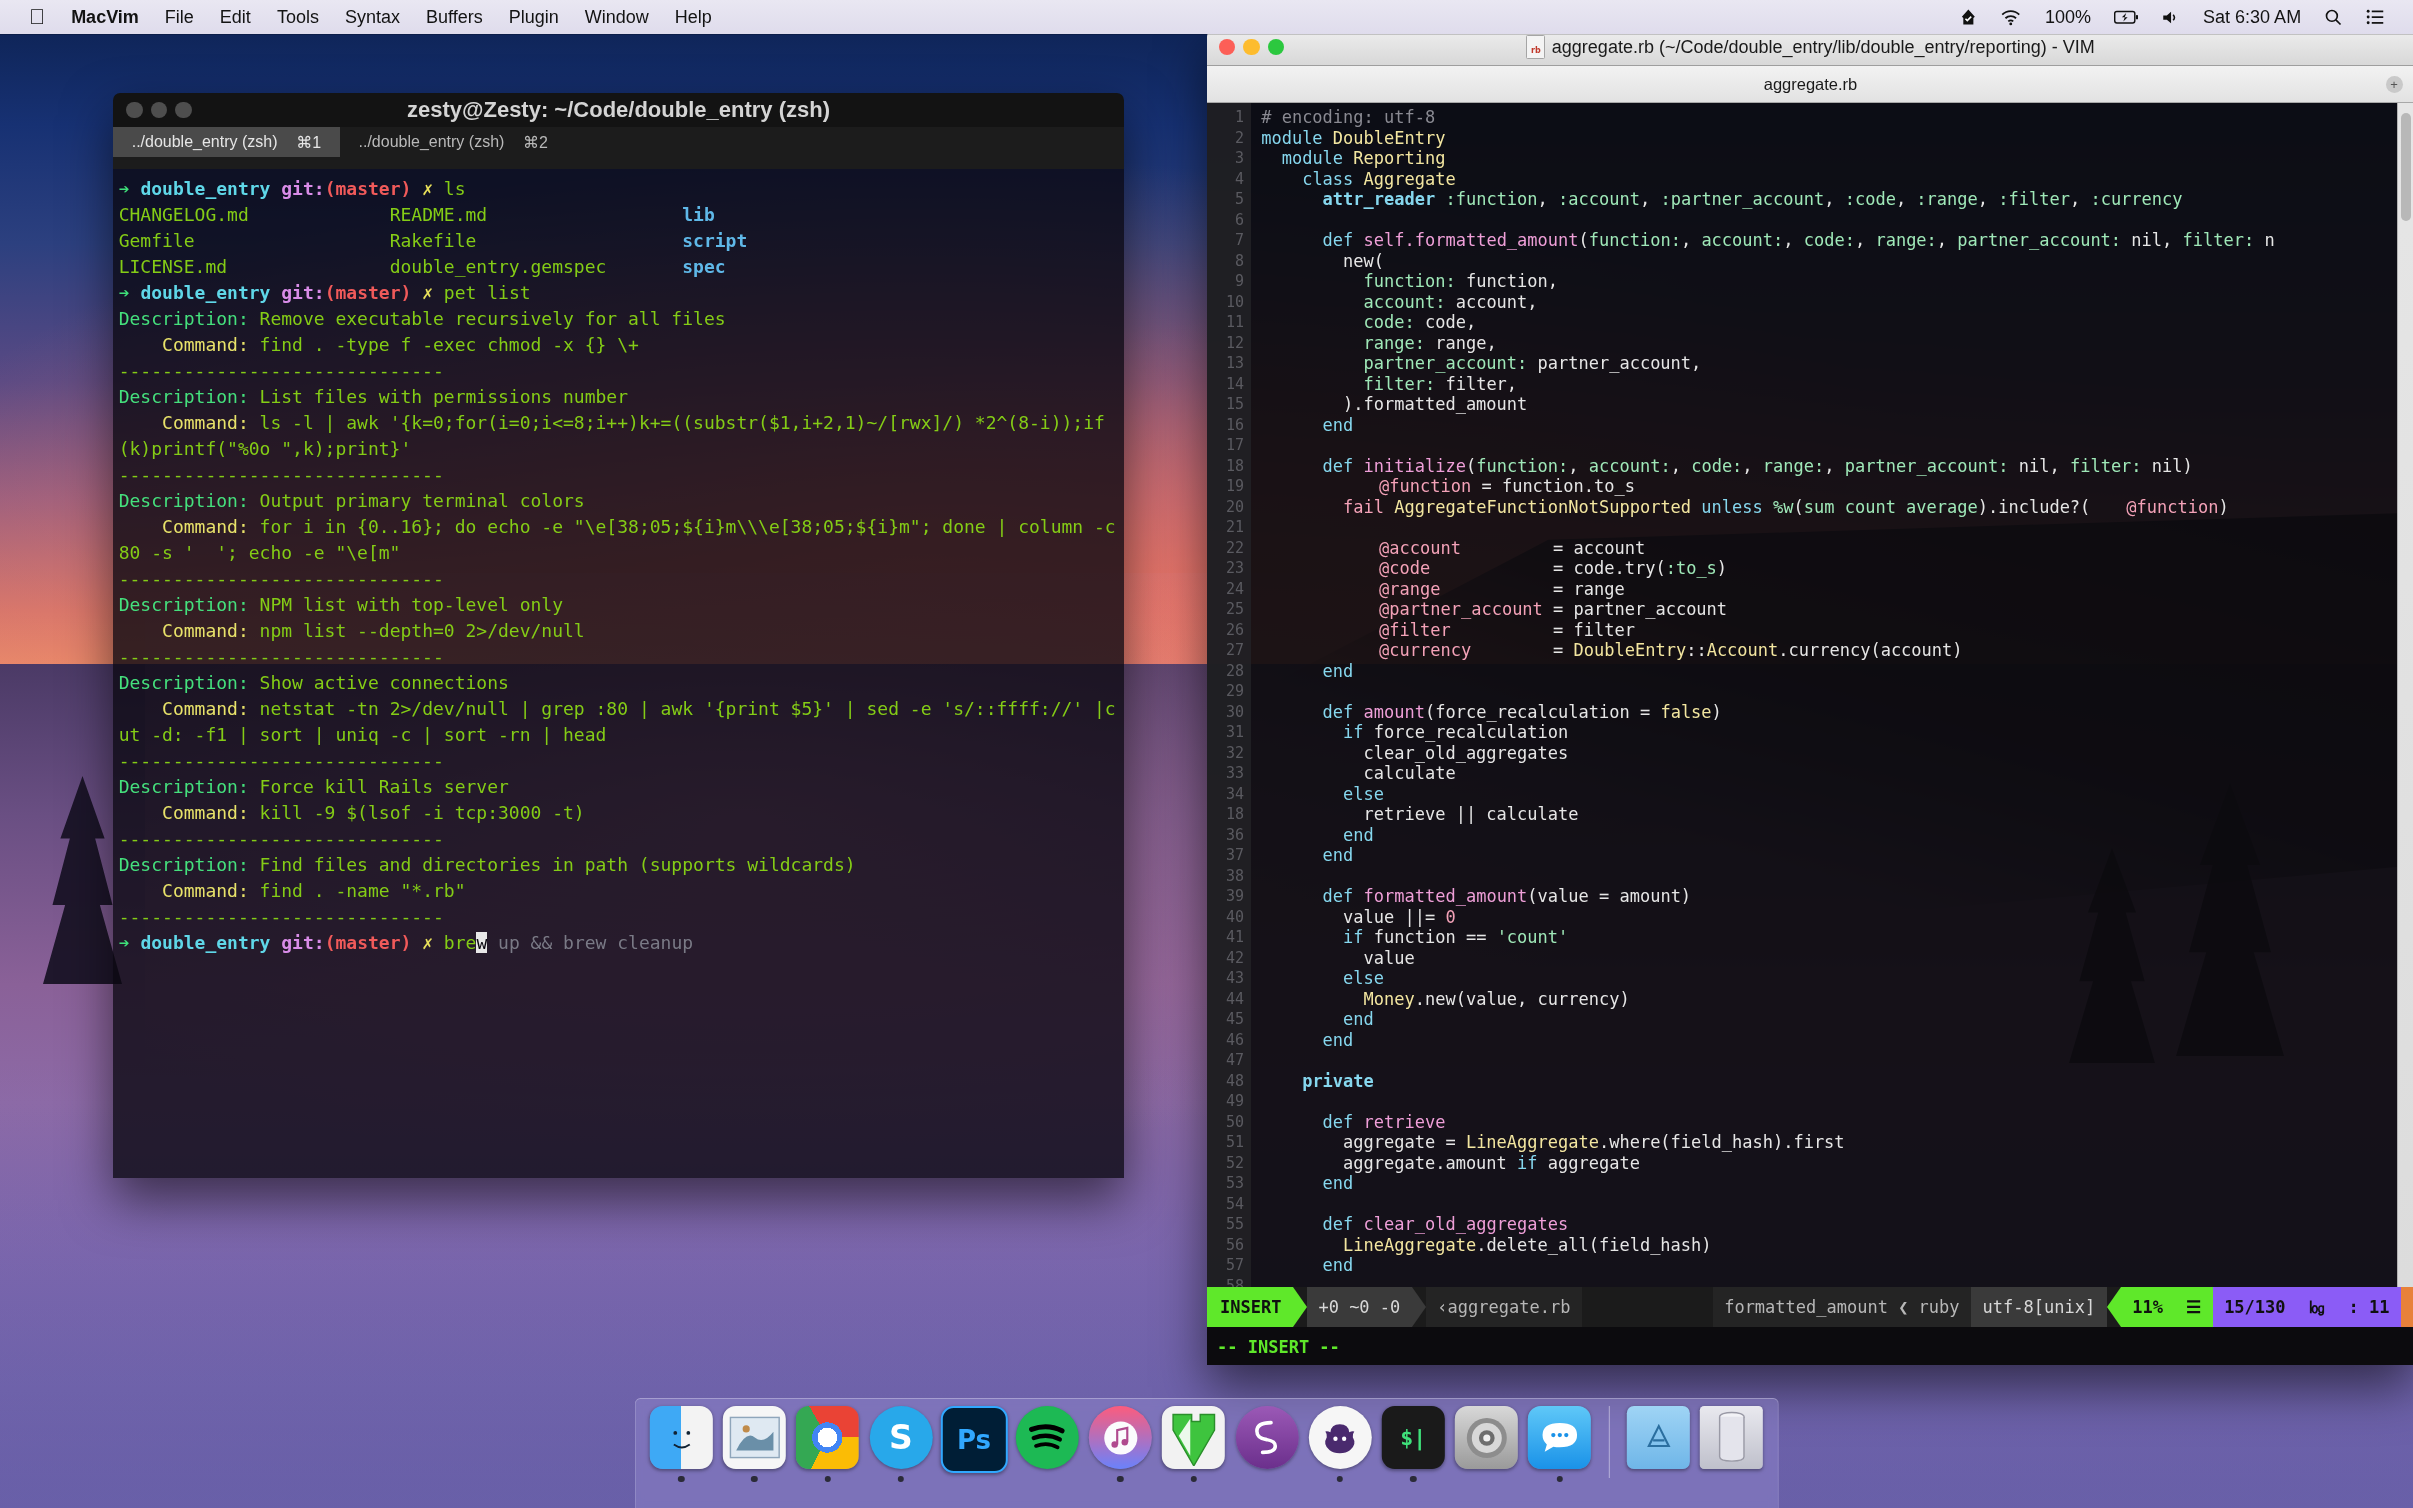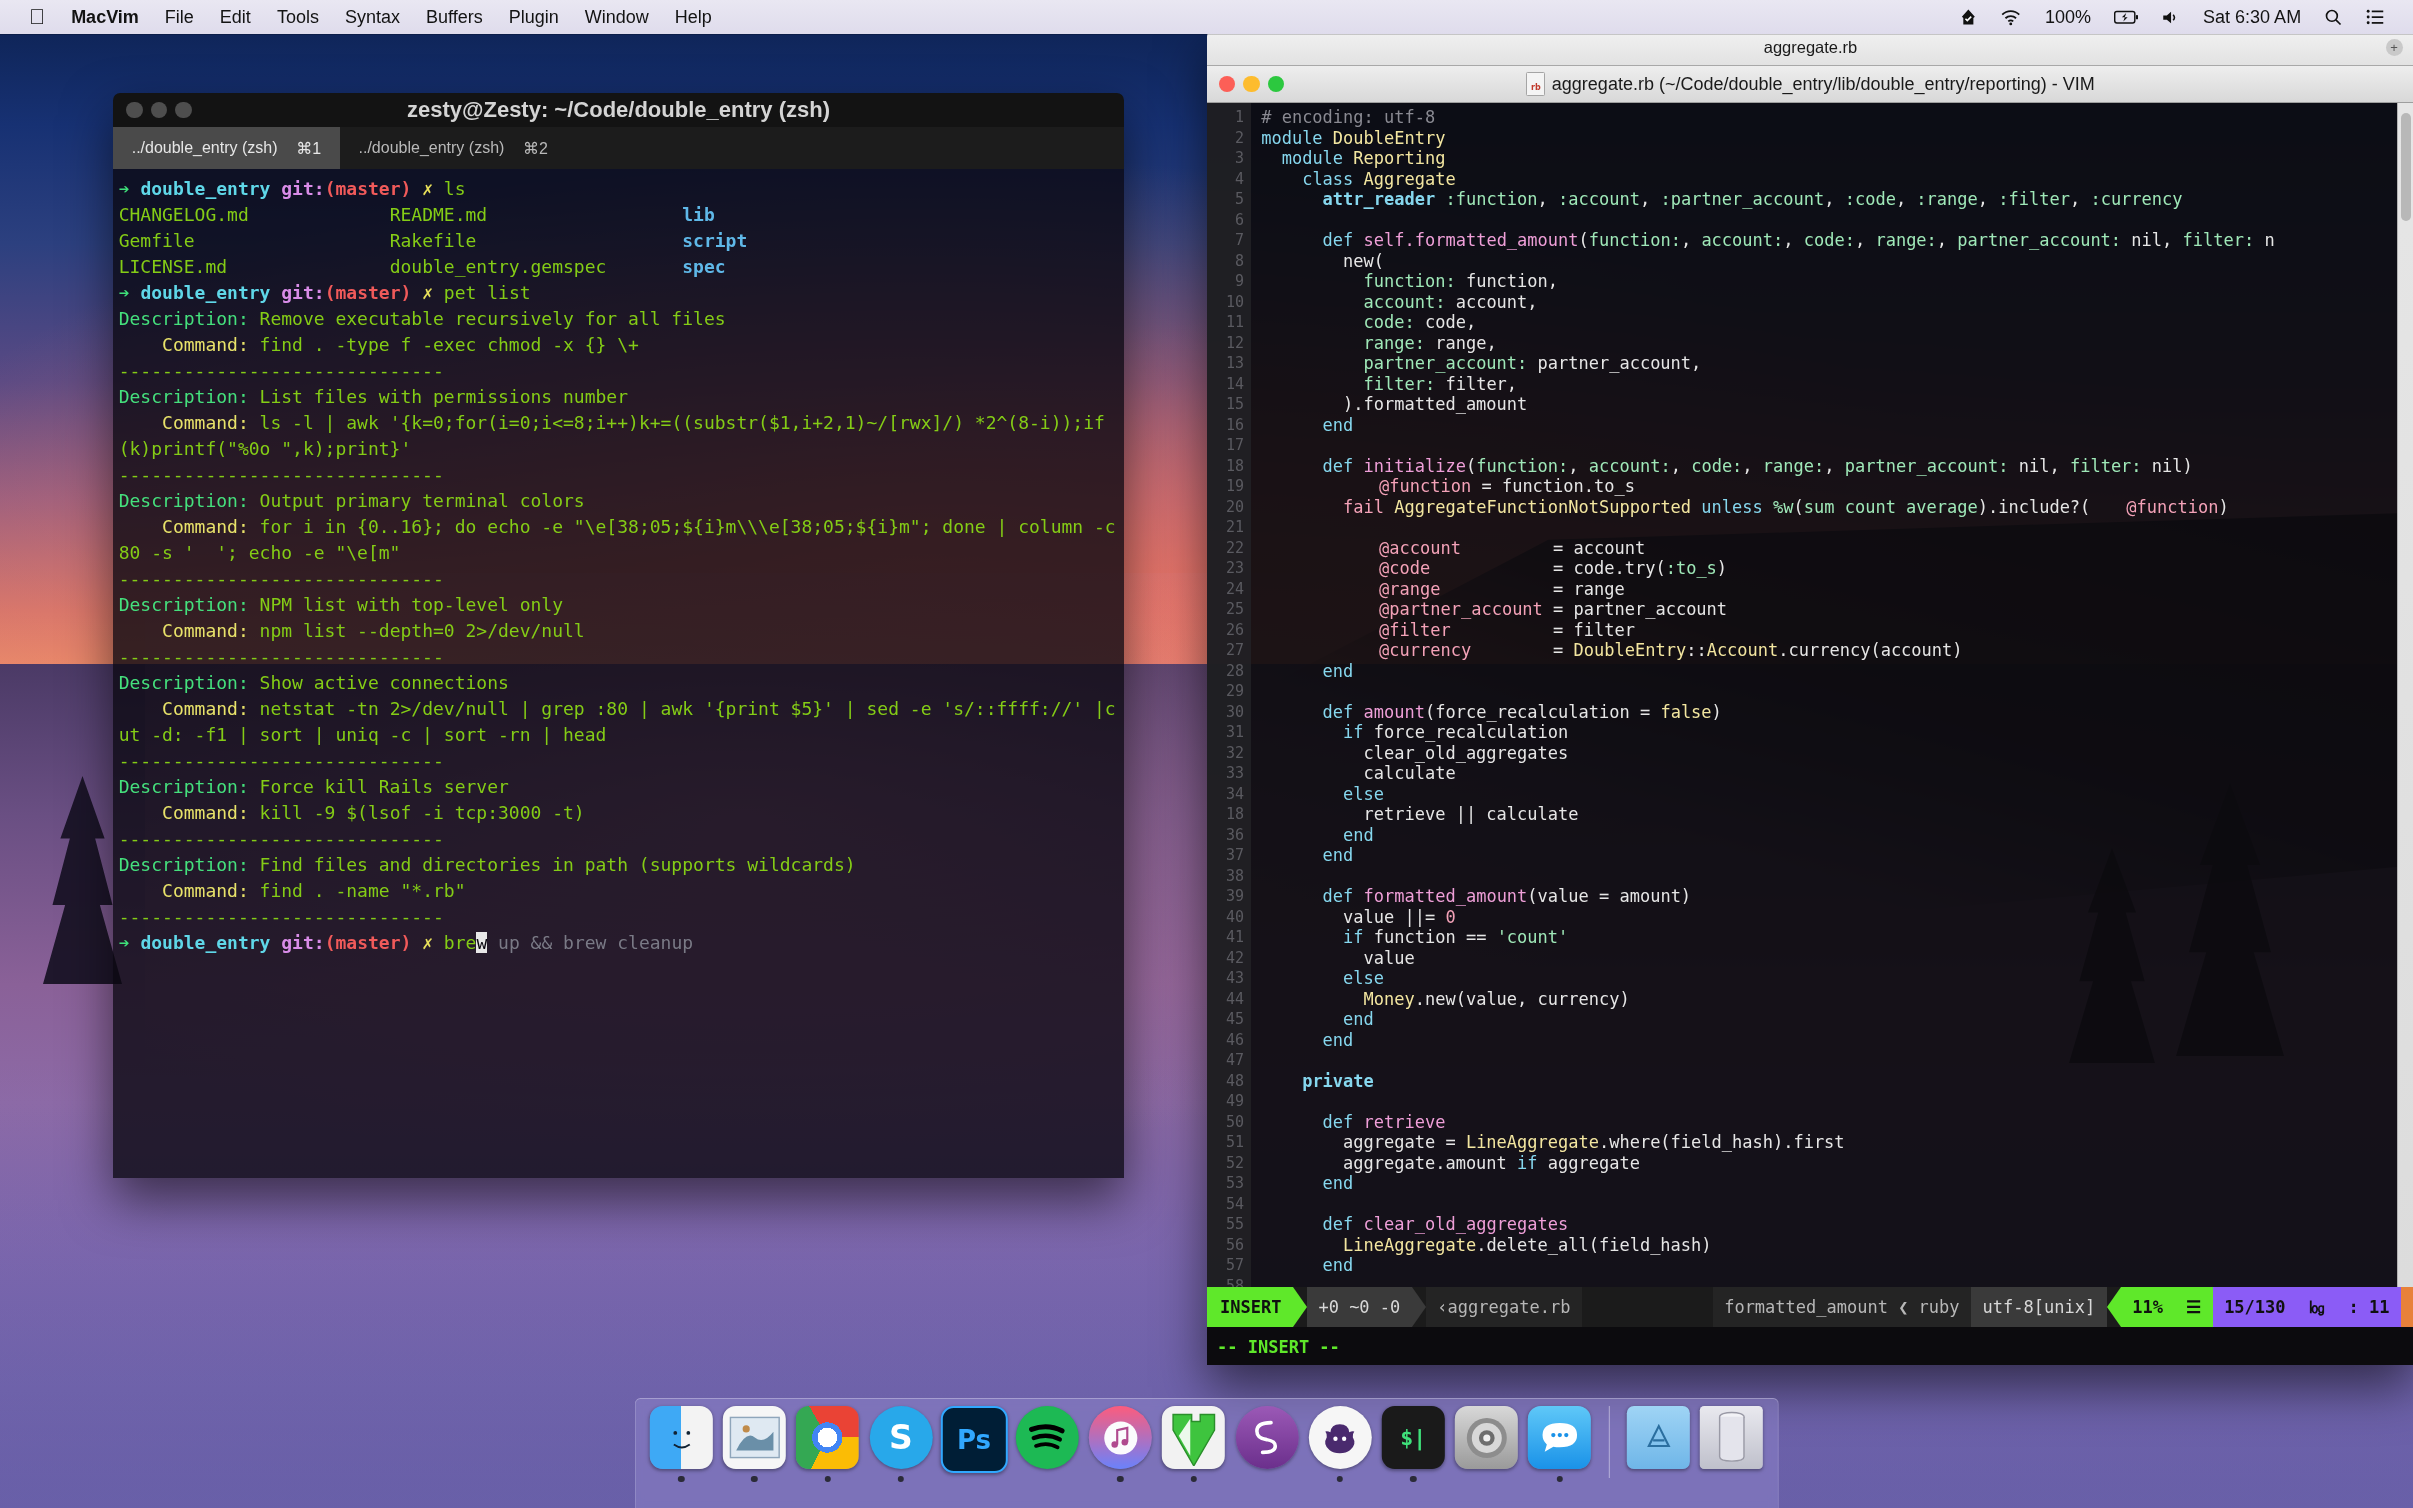--- a/index.html
+++ b/index.html
@@ -66,21 +66,21 @@
     display:flex; align-items:center; justify-content:center;
   }
   #term-titlebar .tl {
     position:absolute; left:13px; top:0; height:34px; display:flex; align-items:center; gap:8px;
   }
   .tl-dot { width:16.5px; height:16.5px; border-radius:50%; background:#4e4e4e; }
   #term-title { color:#d4d4d4; font-size:22px;font-weight:bold; }
   #term-tabs { height:42px; background:#1c1c1c; display:flex; }
   .term-tab {
     display:flex; align-items:center; gap:18.7px; padding:0 18.7px;
-    color:#b9b9b9; font-size:16px; height:42px;
+    color:#b9b9b9; font-size:16px; height:30px;
   }
   .term-tab.active { background:#4a4a4a; color:#e6e6e6; }
   #term-body {
     position:relative; height:calc(100% - 76px);
     background:rgba(10,8,16,.80);
     font-family:"DejaVu Sans Mono", monospace;
     font-size:18px; line-height:26px;
     color:#e8e8e8; padding:7.2px 0 0 5.7px;
     white-space:pre-wrap; word-break:break-all;
   }
@@ -329,36 +329,36 @@
     </div>
     <div class="term-tab">
       <span>../double_entry (zsh)</span>
       <span>⌘2</span>
     </div>
   </div>
   <div id="term-body"><div><span class="t-green">➔</span> <span class="t-cyan">double_entry</span> <span class="t-magenta">git:</span><span class="t-red">(master)</span> <span class="t-yellow">✗</span> <span class="t-white">ls</span></div><div><span class="t-white">CHANGELOG.md             </span><span class="t-white">README.md                  </span><span class="t-blue">lib</span></div><div><span class="t-white">Gemfile                  </span><span class="t-white">Rakefile                   </span><span class="t-blue">script</span></div><div><span class="t-white">LICENSE.md               </span><span class="t-white">double_entry.gemspec       </span><span class="t-blue">spec</span></div><div><span class="t-green">➔</span> <span class="t-cyan">double_entry</span> <span class="t-magenta">git:</span><span class="t-red">(master)</span> <span class="t-yellow">✗</span> <span class="t-white">pet list</span></div><div><span class="t-desc">Description:</span><span class="t-white"> Remove executable recursively for all files</span></div><div><span class="t-cmd">    Command:</span><span class="t-white"> find . -type f -exec chmod -x {} \+</span></div><div><span class="t-white">------------------------------</span></div><div><span class="t-desc">Description:</span><span class="t-white"> List files with permissions number</span></div><div><span class="t-cmd">    Command:</span><span class="t-white"> ls -l | awk '{k=0;for(i=0;i&lt;=8;i++)k+=((substr($1,i+2,1)~/[rwx]/) *2^(8-i));if(k)printf("%0o ",k);print}'</span></div><div><span class="t-white">------------------------------</span></div><div><span class="t-desc">Description:</span><span class="t-white"> Output primary terminal colors</span></div><div><span class="t-cmd">    Command:</span><span class="t-white"> for i in {0..16}; do echo -e "\e[38;05;${i}m\\\e[38;05;${i}m"; done | column -c 80 -s '  '; echo -e "\e[m"</span></div><div><span class="t-white">------------------------------</span></div><div><span class="t-desc">Description:</span><span class="t-white"> NPM list with top-level only</span></div><div><span class="t-cmd">    Command:</span><span class="t-white"> npm list --depth=0 2&gt;/dev/null</span></div><div><span class="t-white">------------------------------</span></div><div><span class="t-desc">Description:</span><span class="t-white"> Show active connections</span></div><div><span class="t-cmd">    Command:</span><span class="t-white"> netstat -tn 2&gt;/dev/null | grep :80 | awk '{print $5}' | sed -e 's/::ffff://' |cut -d: -f1 | sort | uniq -c | sort -rn | head</span></div><div><span class="t-white">------------------------------</span></div><div><span class="t-desc">Description:</span><span class="t-white"> Force kill Rails server</span></div><div><span class="t-cmd">    Command:</span><span class="t-white"> kill -9 $(lsof -i tcp:3000 -t)</span></div><div><span class="t-white">------------------------------</span></div><div><span class="t-desc">Description:</span><span class="t-white"> Find files and directories in path (supports wildcards)</span></div><div><span class="t-cmd">    Command:</span><span class="t-white"> find . -name "*.rb"</span></div><div><span class="t-white">------------------------------</span></div><div><span class="t-green">➔</span> <span class="t-cyan">double_entry</span> <span class="t-magenta">git:</span><span class="t-red">(master)</span> <span class="t-yellow">✗</span> <span class="t-white">bre</span><span class="t-cursor">w</span><span class="t-dim"> up &amp;&amp; brew cleanup</span></div></div>
 </div>
 
 <div id="vim">
-  <div id="vim-tabline">
-    <span>aggregate.rb</span>
-    <span class="tab-plus">+</span>
-  </div>
   <div id="vim-titlebar">
     <div class="tl">
       <div class="tl-r"></div>
       <div class="tl-y"></div>
       <div class="tl-g"></div>
     </div>
     <div id="vim-title-wrap">
       <span class="rb-icon">
           <span>rb</span>
         </span>
       <span>aggregate.rb (~/Code/double_entry/lib/double_entry/reporting) - VIM</span>
     </div>
+  </div>
+  <div id="vim-tabline">
+    <span>aggregate.rb</span>
+    <span class="tab-plus">+</span>
   </div>
   <div id="vim-body">
     <div id="vim-code">
       <div id="gutter">
           <div>1</div>
           <div>2</div>
           <div>3</div>
           <div>4</div>
           <div>5</div>
           <div>6</div>

